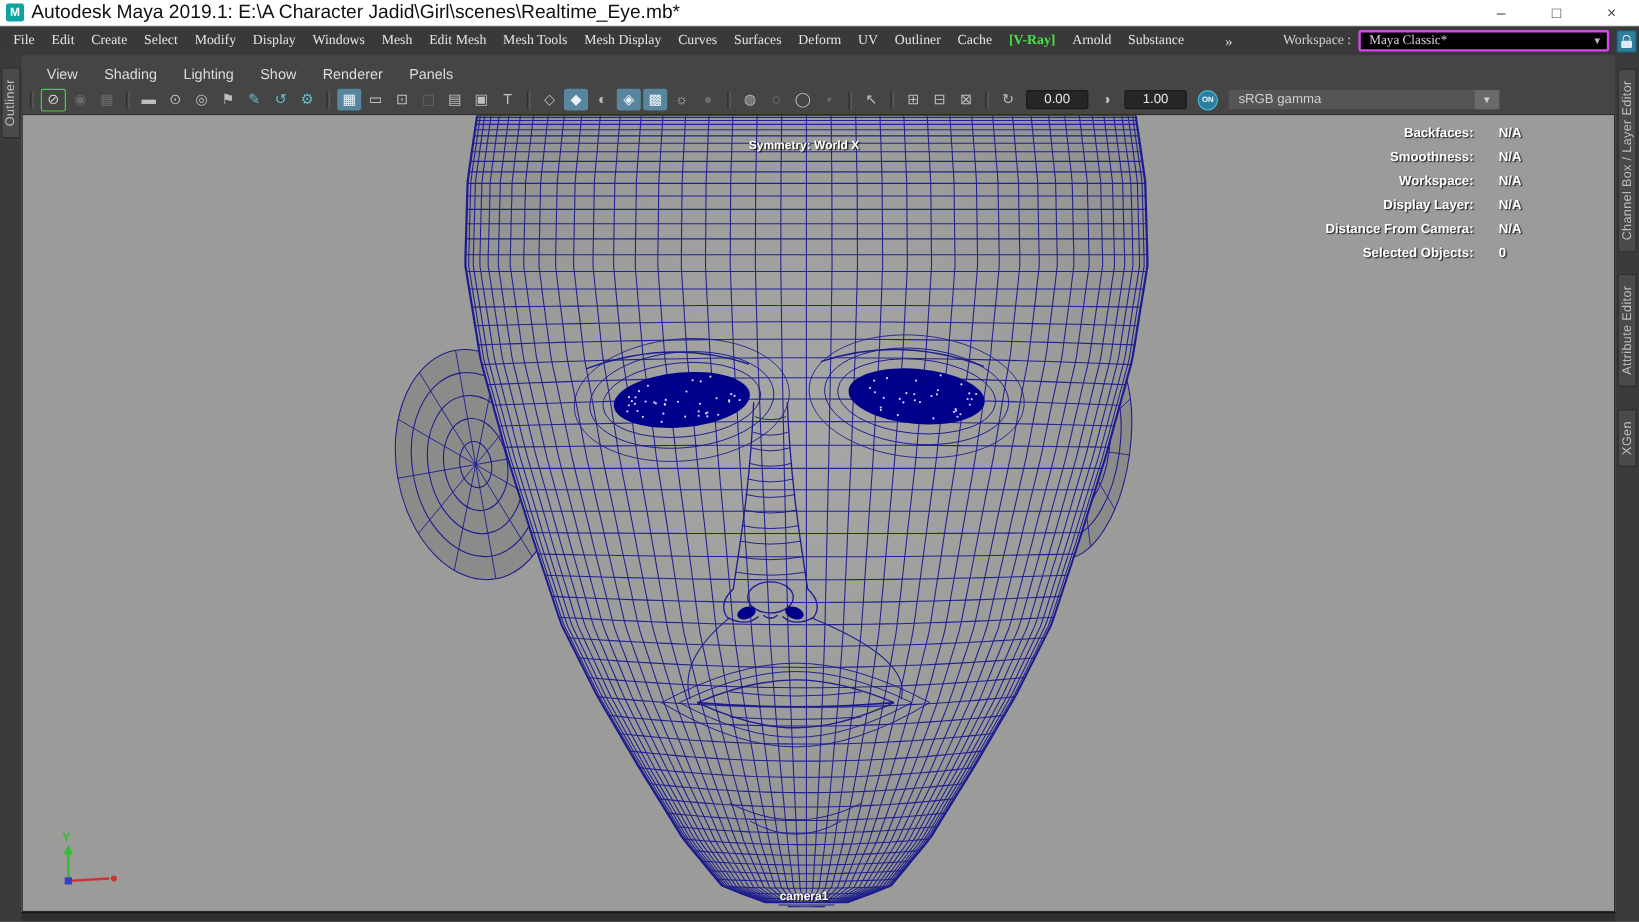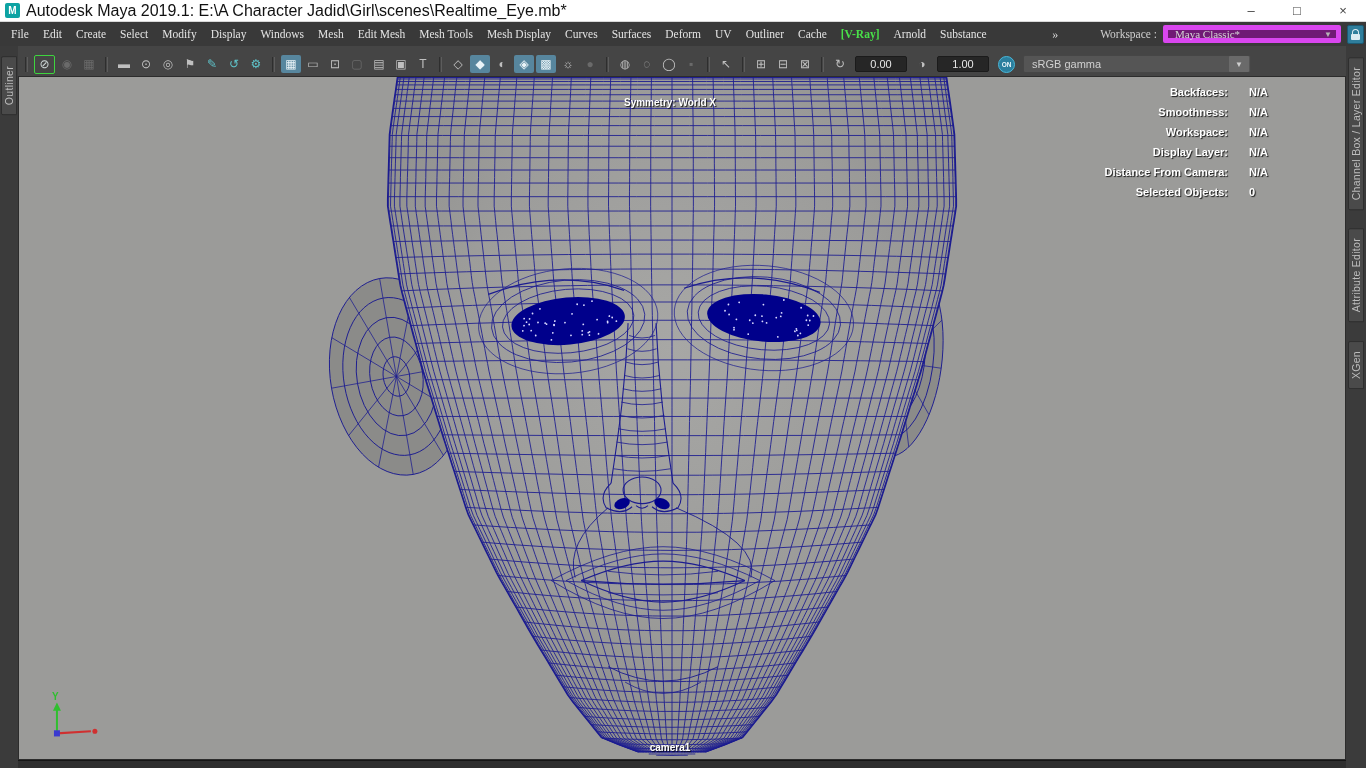--- a/index.html
+++ b/index.html
@@ -14,21 +14,21 @@
   .win-title { font-size:16px; color:#111; flex:1; white-space:nowrap; overflow:hidden; }
   .win-btn { width:46px; height:22px; display:flex; align-items:center; justify-content:center; font-size:13px; color:#444; cursor:default; }
 
   
   .menubar { height:24px; background:#393939; display:flex; align-items:center; padding-left:4px; white-space:nowrap;font-family:Liberation Serif, serif; }
   .menu-item { font-size:11.5px; color:#e4e4e4; padding:0 7px; line-height:24px; cursor:default; }
   .menu-item.accent { color:#49e049; font-weight:bold; }
   .workspace-group { margin-left:auto; display:flex; align-items:center; flex-shrink:0; }
   .ws-chevron { color:#d8d8d8; font-size:12px; margin-right:5px; }
   .ws-label { color:#cfcfcf; font-size:11.5px; margin-right:6px;margin-left:37px; }
-  .ws-dd { width:178px; height:18px; background:#701a75; border:5px solid #d946ef; border-radius:2px;
+  .ws-dd { width:209px; height:18px; background:#000000; border:2px solid #d946ef; border-radius:2px;
            display:flex; align-items:center; margin-right:6px; }
   .ws-dd-value { flex:1; font-size:11px; color:#d5d5d5; padding-left:7px; white-space:nowrap; overflow:hidden; }
   .ws-dd-arrow { width:16px; font-size:8px; color:#b5b5b5; text-align:center; }
   .lock-btn { width:17px; height:19px; background:#2f7e9c; border:1px solid #1c5a73; border-radius:2px;
               display:flex; flex-direction:column; align-items:center; justify-content:center; margin-right:2px; }
   .lock-shackle { width:7px; height:5px; border:1.5px solid #dcebf2; border-bottom:none; border-radius:4px 4px 0 0; }
   .lock-body { width:9px; height:6px; background:#dcebf2; border-radius:1px; }
 
   
   .main { position:relative; height:722px; }
@@ -137,20 +137,28 @@
     </div>
 
     <div class="strip-right">
         <div class="side-tab">Channel Box / Layer Editor</div>
         <div class="side-tab">Attribute Editor</div>
         <div class="side-tab">XGen</div>
       </div>
 
     <div class="center-col">
 
+      <div class="panel-menus">
+          <span class="pmenu-item">View</span>
+          <span class="pmenu-item">Shading</span>
+          <span class="pmenu-item">Lighting</span>
+          <span class="pmenu-item">Show</span>
+          <span class="pmenu-item">Renderer</span>
+          <span class="pmenu-item">Panels</span>
+        </div>
 
       <div class="icon-row">
         <span class="tb-sep"></span>
         <div style="display:flex;align-items:center">
             <span class="tbi green">⊘</span>
             <span class="tbi dim">◉</span>
             <span class="tbi dim">▦</span>
             <span class="tb-sep"></span>
             <span class="tbi">▬</span>
             <span class="tbi">⊙</span>

